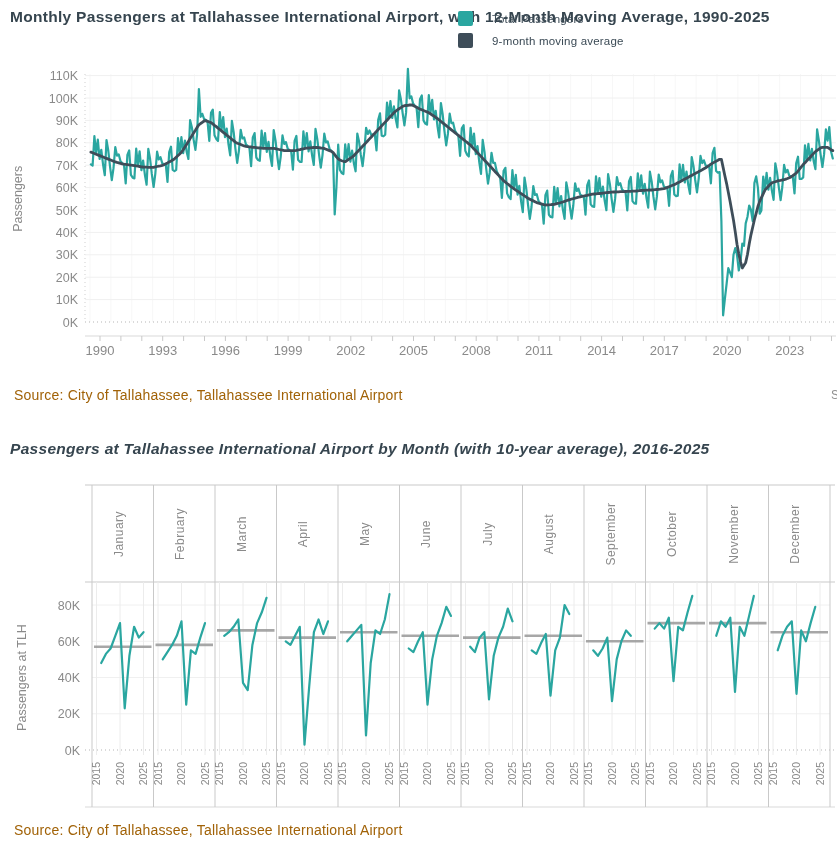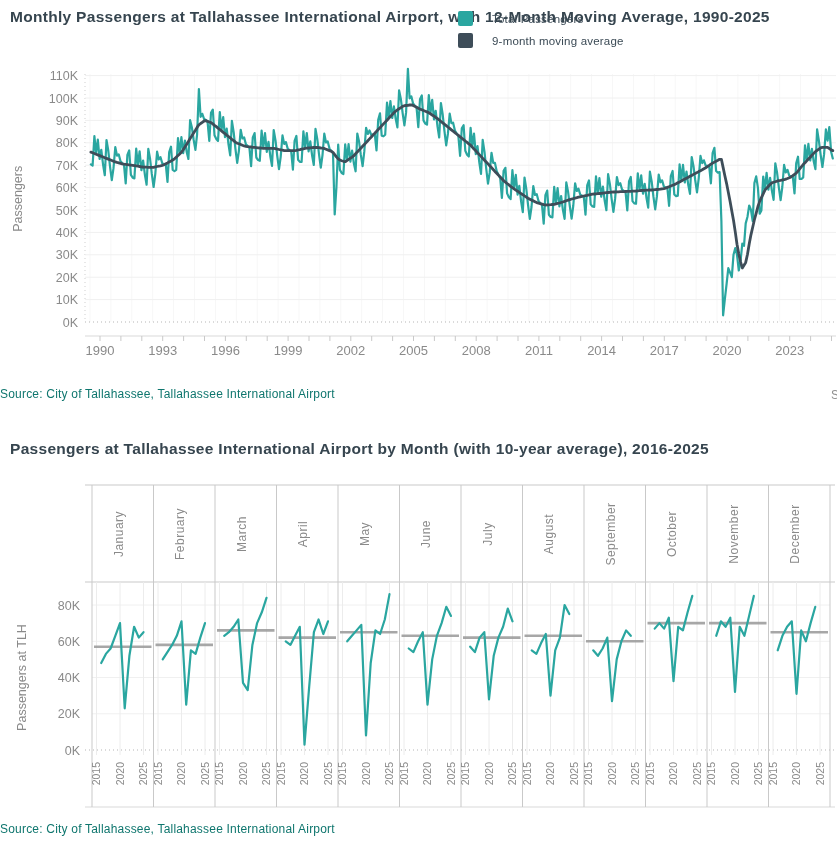--- a/index.html
+++ b/index.html
@@ -5,27 +5,27 @@
   html,body{margin:0;padding:0;background:#ffffff;}
   .page{
     position:relative;width:837px;height:849px;background:#fff;overflow:hidden;
     font-family:"Liberation Sans", sans-serif;
   }
   .chart-title{
     position:absolute;left:10px;margin:0;font-size:15.5px;font-weight:bold;
     color:#36454f;letter-spacing:0.3px;white-space:nowrap;
   }
   #title1{top:8px;}
-  #title2{top:440px;}
+  #title2{top:440px;font-style:italic;}
   .legend{position:absolute;left:458px;top:11px;display:flex;flex-direction:column;gap:7px;}
   .legend-item{display:flex;align-items:center;gap:19px;}
   .legend-swatch{width:15px;height:15px;border-radius:2px;flex:0 0 auto;}
   .legend-label{font-size:11.5px;color:#3b4a55;letter-spacing:0.2px;white-space:nowrap;}
   .source-line{
-    position:absolute;left:0;font-size:12px;color:#0f766e;letter-spacing:0.2px;white-space:nowrap;
+    position:absolute;left:14px;font-size:14px;color:#a16207;letter-spacing:0.2px;white-space:nowrap;
   }
   #source1{top:387px;}
   #source2{top:822px;}
   .clipped-right{position:absolute;left:831px;top:388px;font-size:12px;color:#8f8f8f;}
   svg{position:absolute;left:0;display:block;}
   #svg-top{top:50px;}
   #svg-bottom{top:480px;}
 </style>
 </head>
 <body>

